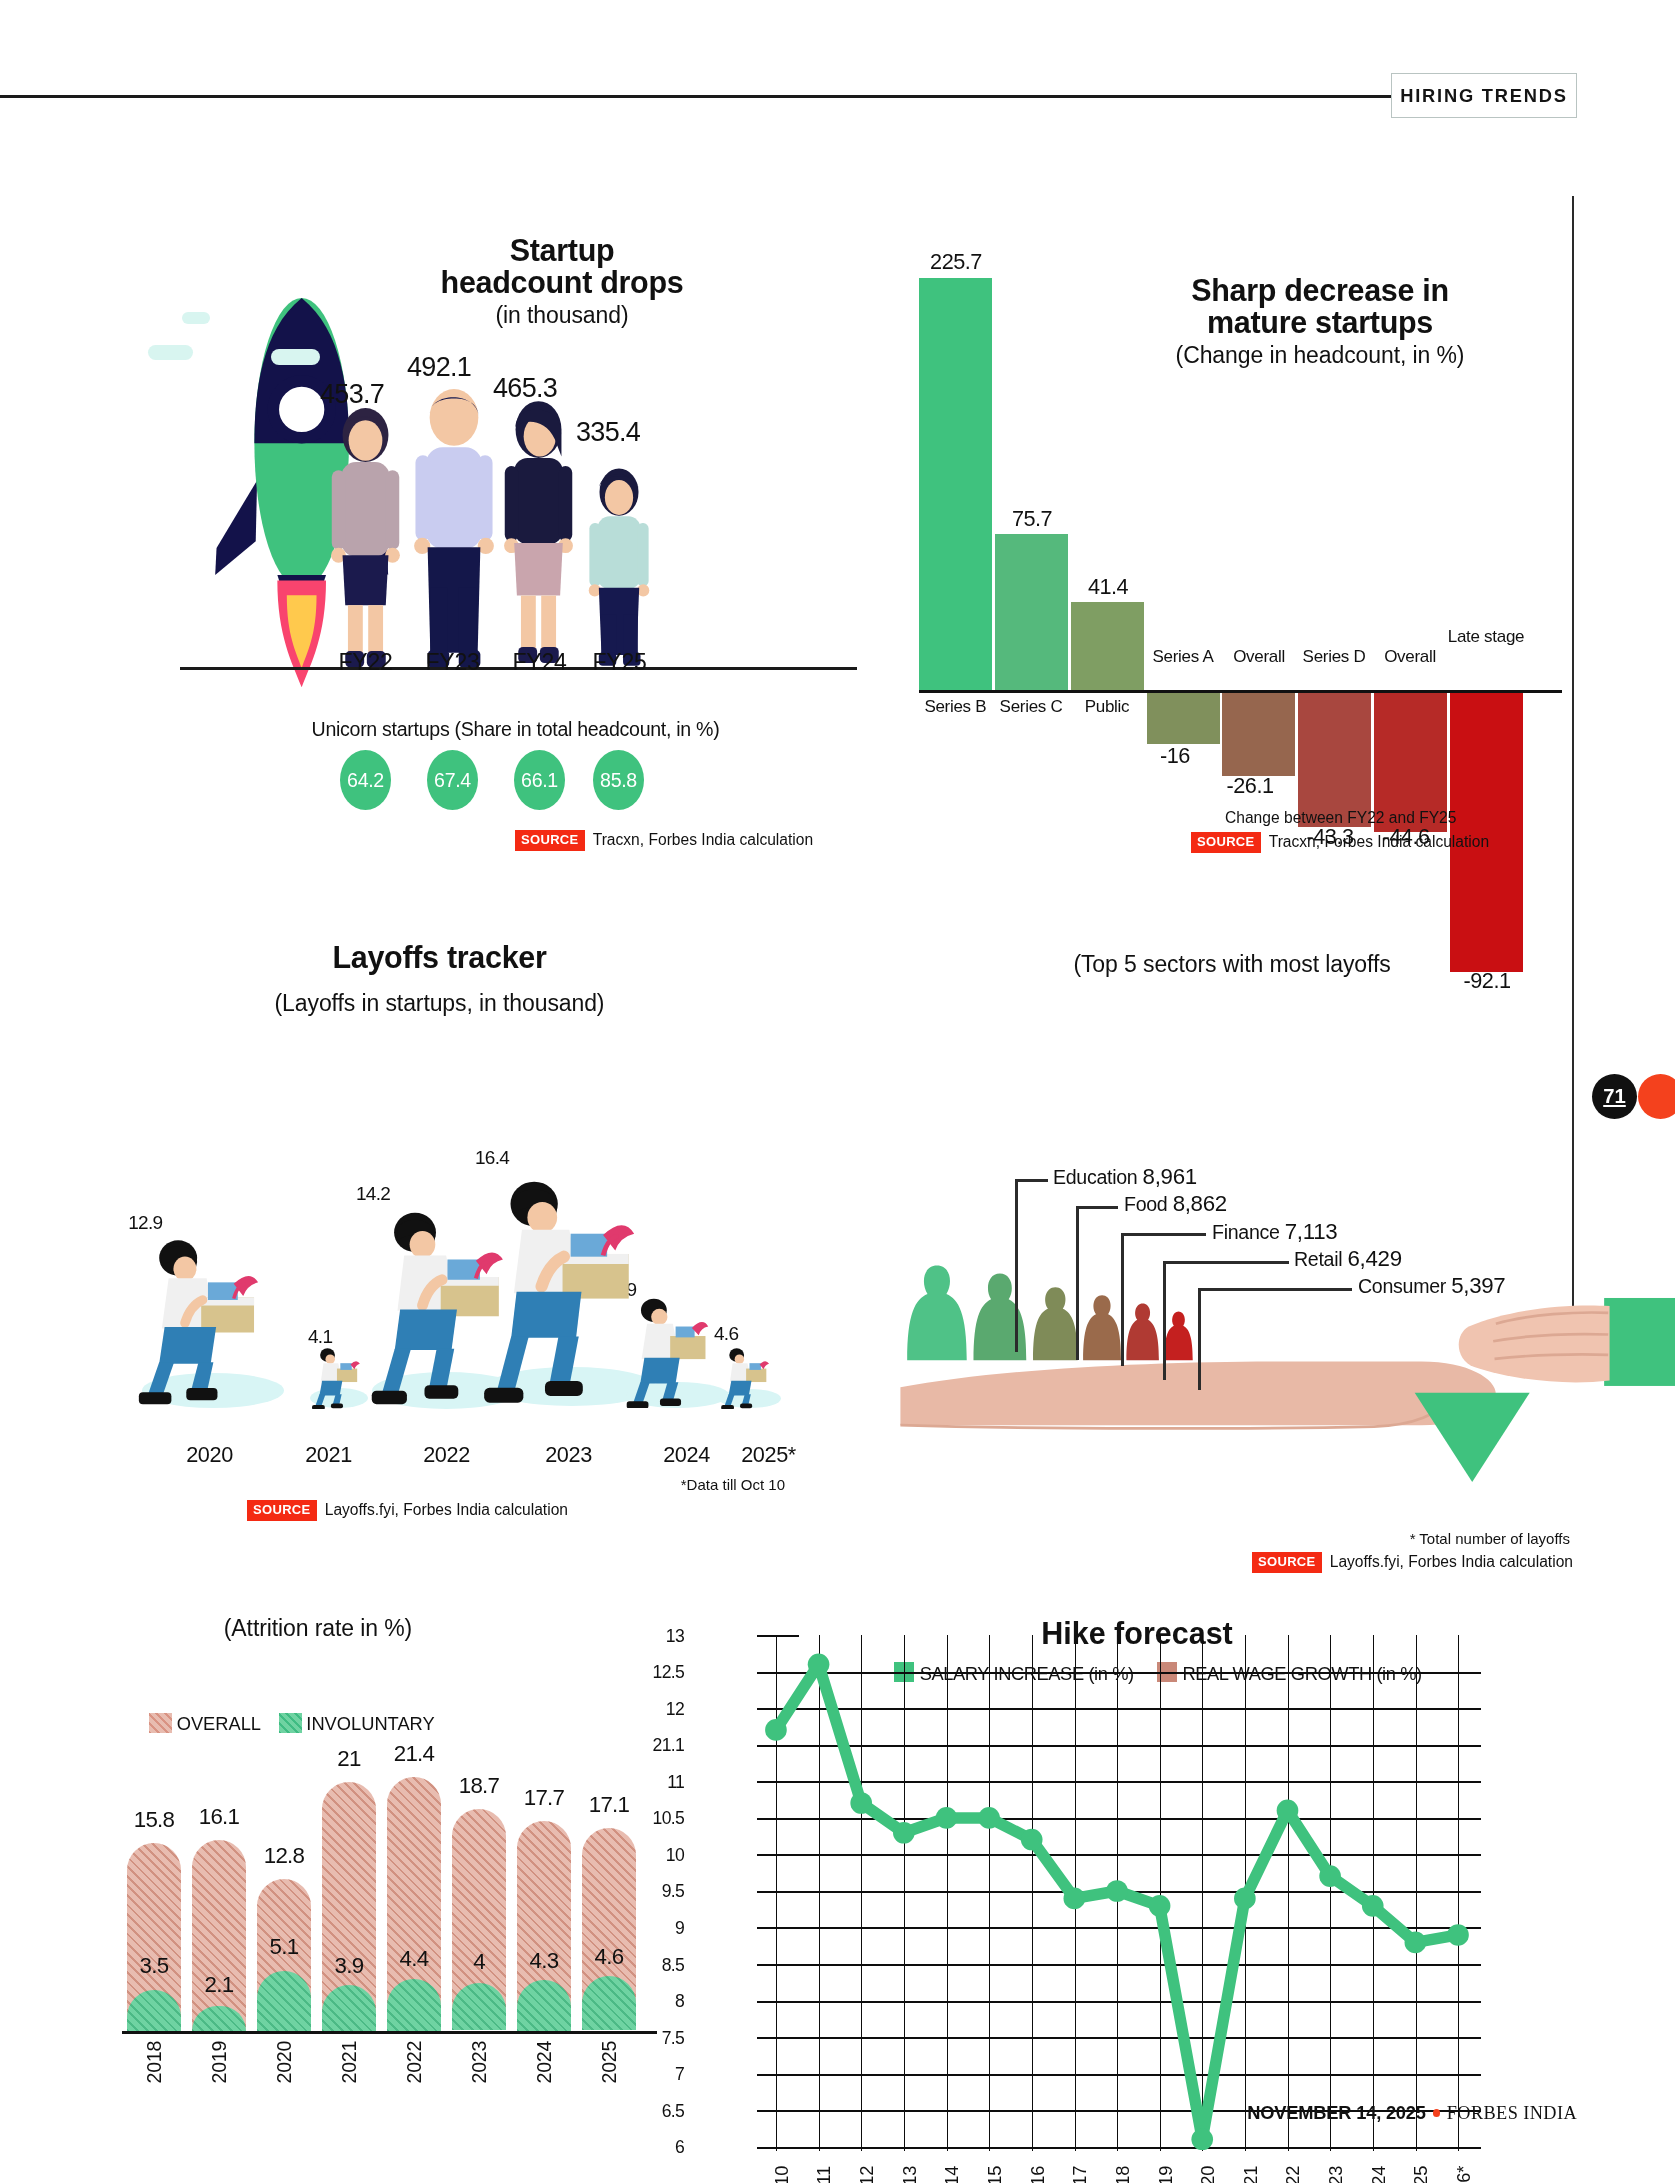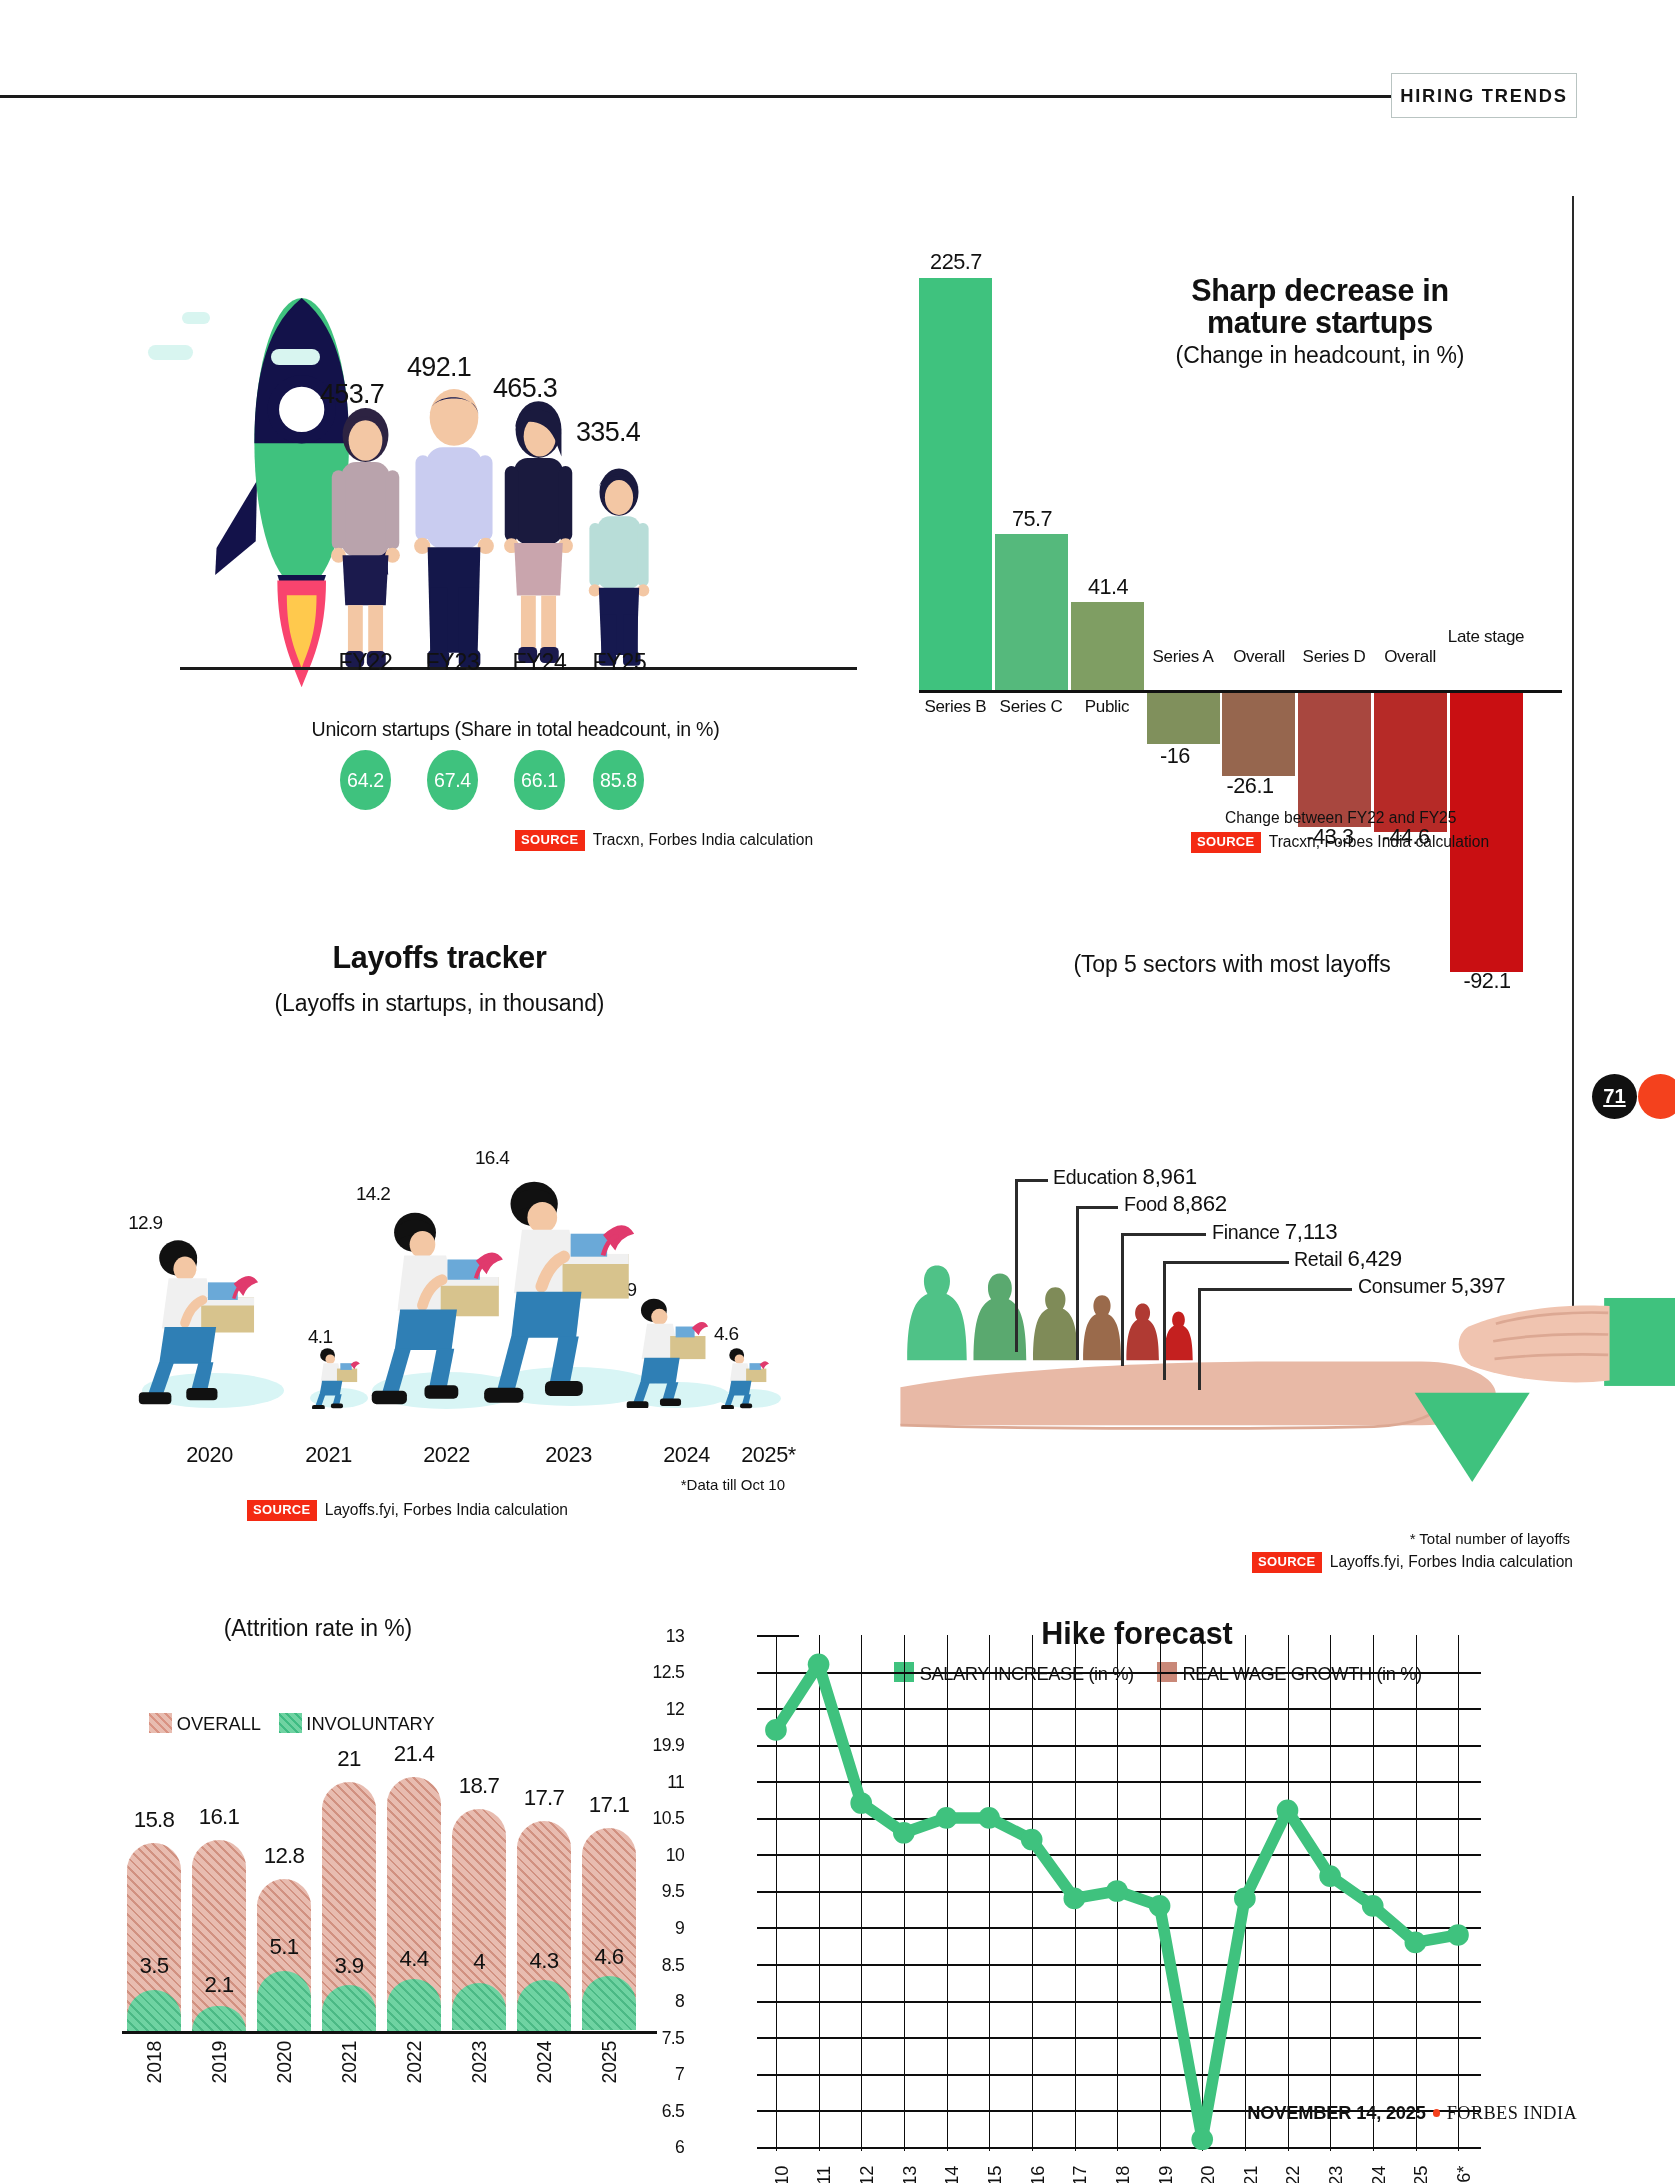--- a/index.html
+++ b/index.html
@@ -193,20 +193,25 @@
   </div>
 
   <div class="v-rule"></div>
   <div class="pg-badge">
     <u>71</u>
   </div>
   <div class="pg-dot"></div>
 
   <div id="p1">
 
+    <div class="titleblk">
+      <div class="h-title">Startup</div>
+      <div class="h-title">headcount drops</div>
+      <div class="h-sub" style="margin-top:4.1px">(in thousand)</div>
+    </div>
 
     <svg class="rocket" viewBox="0 0 370 650">
       <path d="M120 330 L60 430 L58 470 L118 420 Z" fill="#13124a"></path>
       <path d="M252 330 L312 430 L314 470 L254 420 Z" fill="#13124a"></path>
       <ellipse cx="186" cy="275" rx="70" ry="215" fill="#3fc27e"></ellipse>
       <path d="M186 60 C 126 108 116 200 116 275 L256 275 C256 200 246 108 186 60 Z" fill="#13124a"></path>
       <circle cx="186" cy="225" r="42" fill="#fff"></circle>
       <circle cx="186" cy="225" r="42" fill="none" stroke="#13124a" stroke-width="17"></circle>
       <path d="M150 470 L222 470 L206 520 L166 520 Z" fill="#13124a"></path>
       <path d="M150 478 C 150 560 172 600 186 636 C200 600 222 560 222 478 Z" fill="#f9446e"></path>
@@ -626,21 +631,21 @@
       <span>
         <i class="lg6sw" style="background:#c98878"></i><span>REAL WAGE GROWTH (in %)</span>
       </span>
     </div>
 
     <div class="plot">
 
       <div class="ytick" style="top:-9.5px;">13</div>
       <div class="ytick" style="top:27px;">12.5</div>
       <div class="ytick" style="top:64px;">12</div>
-      <div class="ytick" style="top:100px;">19.9</div>
+      <div class="ytick" style="top:100px;">21.1</div>
       <div class="ytick" style="top:137px;">11</div>
       <div class="ytick" style="top:173px;">10.5</div>
       <div class="ytick" style="top:210px;">10</div>
       <div class="ytick" style="top:246px;">9.5</div>
       <div class="ytick" style="top:283px;">9</div>
       <div class="ytick" style="top:320px;">8.5</div>
       <div class="ytick" style="top:356px;">8</div>
       <div class="ytick" style="top:393px;">7.5</div>
       <div class="ytick" style="top:429px;">7</div>
       <div class="ytick" style="top:466px;">6.5</div>

